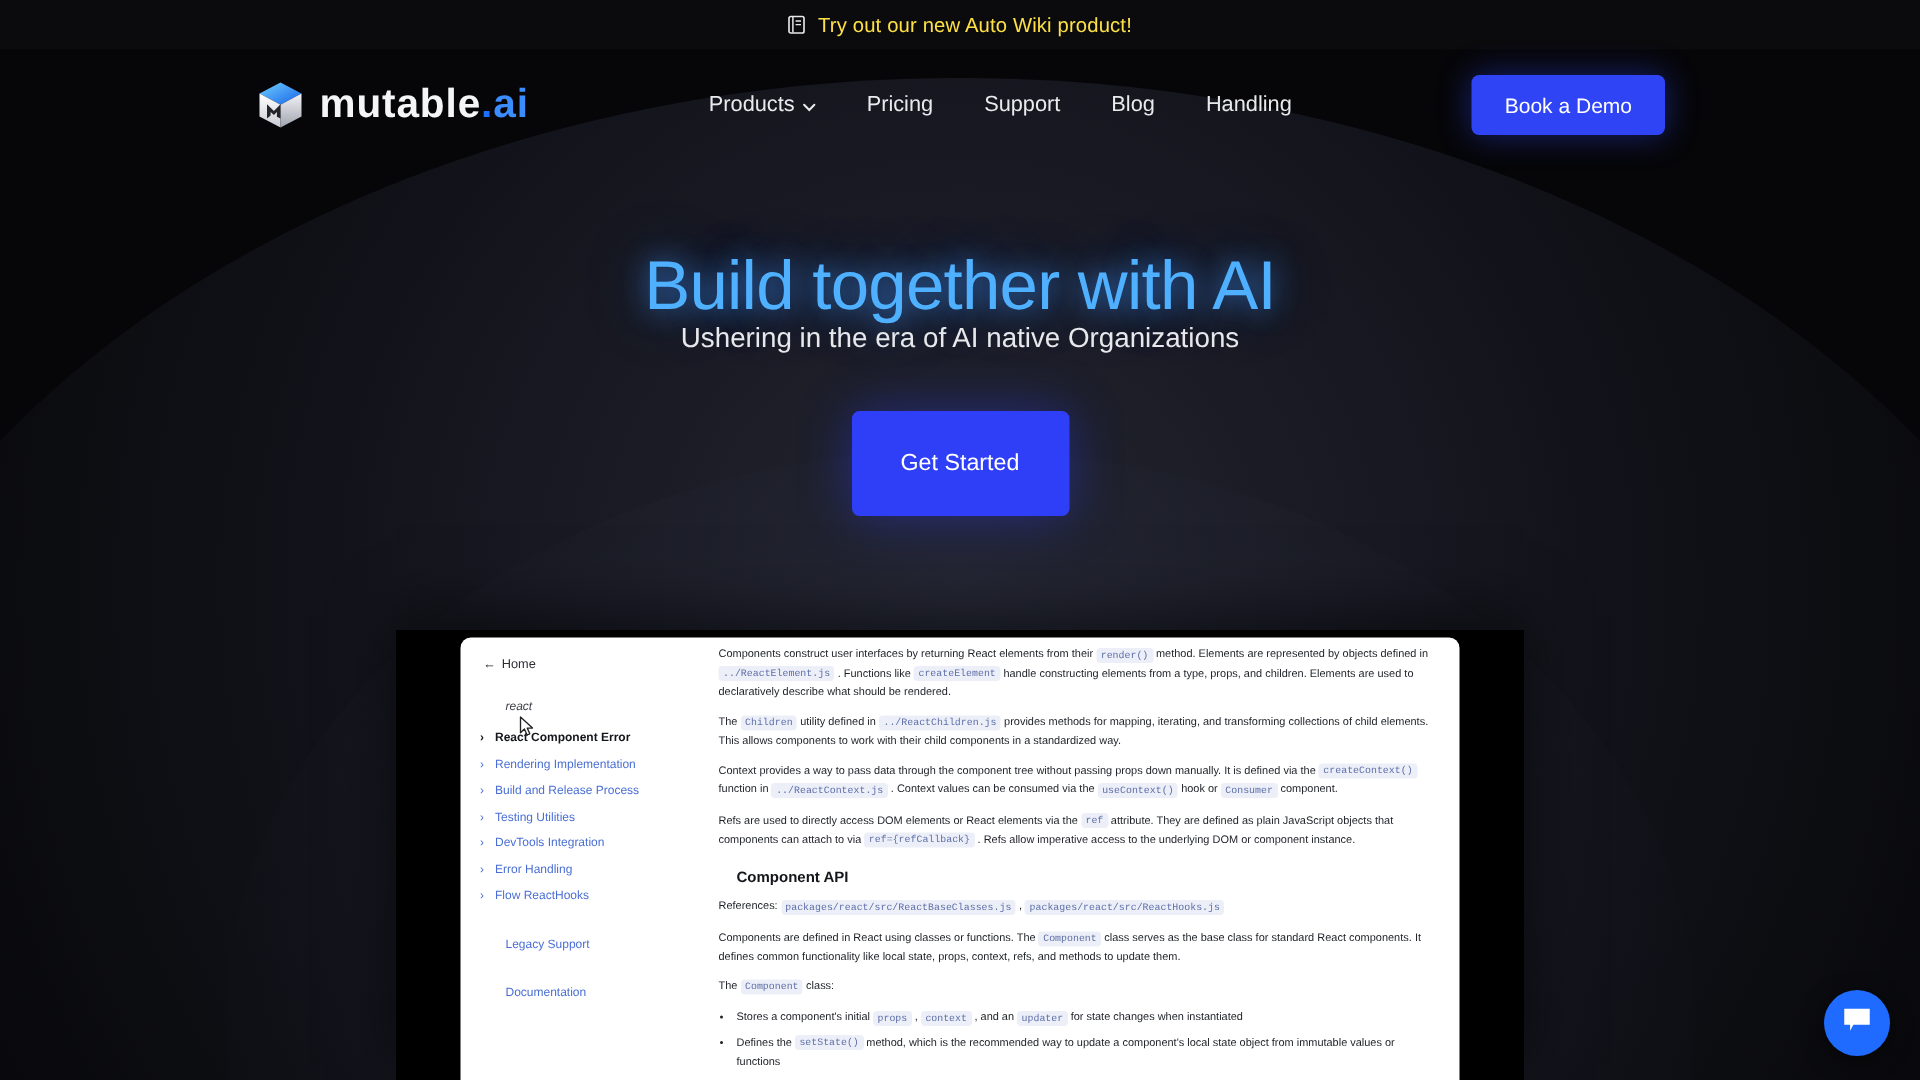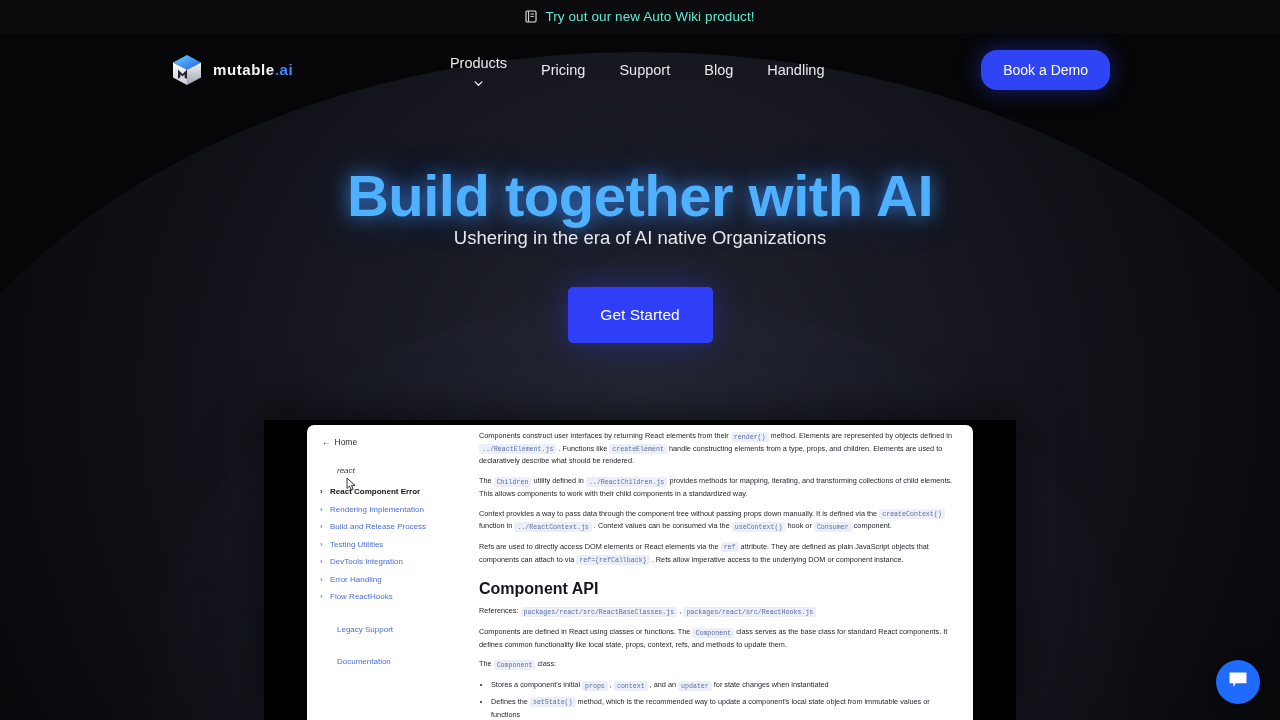--- a/index.html
+++ b/index.html
@@ -38,80 +38,80 @@
   
   .banner {
     position:relative; z-index:6;
     height:33px; width:100%;
     background:#0b0b0d;
     display:flex; align-items:center; justify-content:center;
     gap:8px;
     cursor:pointer;
   }
   .banner-icon { display:flex; align-items:center; color:#e8e8ea; }
-  .banner-text { color:#5eead4; font-size:13.5px; letter-spacing:.1px; }
+  .banner-text { color:#fde047; font-size:13.5px; letter-spacing:.1px; }
 
   
   .nav {
     position:relative; z-index:6;
     height:73px;
     display:flex; align-items:center;
     padding:0 170px;
   }
   .logo { display:flex; align-items:center; gap:9px; cursor:pointer; }
   .logo-mark { width:34px; height:34px; position:relative; }
-  .logo-text { font-size:15px; font-weight:700; letter-spacing:.6px; color:#f4f5f7; }
+  .logo-text { font-size:27px; font-weight:700; letter-spacing:.6px; color:#f4f5f7; }
   .logo-text .dot { color:#1a6fff; }
   .logo-text .ai { color:#3b8cff; }
 
   .nav-links {
     flex:1;
     display:flex; align-items:center; justify-content:center;
     gap:34px;
   }
   .nav-link {
     color:#e9eaec; font-size:14.5px; cursor:pointer;
-    display:flex; align-items:center; gap:5px; white-space:nowrap;flex-direction:column;
+    display:flex; align-items:center; gap:5px; white-space:nowrap;
   }
   .chev { display:inline-block; width:9px; height:9px; position:relative; top:-1px; }
 
   .demo-btn {
     background:#2f44f5;
     color:#fff;
     font-size:14px;
     padding:12px 22px;
-    border-radius:16px;
+    border-radius:5px;
     border:none;
     cursor:pointer;
     box-shadow:0 0 22px rgba(47,68,245,0.45);
     white-space:nowrap;
     font-family:inherit;
   }
 
   
   .hero { position:relative; z-index:5; text-align:center; padding-top:60px; }
   .hero h1 {
-    font-size:58px;
-    font-weight:700;
+    font-size:46px;
+    font-weight:400;
     letter-spacing:-0.5px;
     color:#4fb0ff;
     text-shadow:0 0 18px rgba(64,150,255,0.75), 0 0 44px rgba(40,120,255,0.40);
     line-height:1.05;
   }
   .hero-sub {
     font-size:18.5px;
     color:#e6e8ec;
     font-weight:400;
   }
   .cta-wrap { margin-top:38px; display:flex; justify-content:center; }
   .cta-btn {
     background:#2f3ff7;
     color:#fff;
     font-size:15.5px;
-    width:145px; height:56px;
+    width:145px; height:70px;
     border:none; border-radius:5px;
     cursor:pointer;
     box-shadow:0 0 34px rgba(47,63,247,0.40);
     font-family:inherit;
   }
 
   
   .shot-frame {
     position:absolute;
     left:264px; top:420px;
@@ -154,21 +154,21 @@
     width:11px; height:14px; pointer-events:none;
   }
 
   
   .doc-main { flex:1; padding:5px 12px 0 2px; }
   .doc-p {
     font-size:7.3px; line-height:1.62; color:#1d2026; margin-bottom:8px;
     letter-spacing:0.01px;
   }
   .doc-p.first { margin-top:0; }
-  .doc-h { font-size:16px; font-weight:700; color:#14161b; margin:14px 0 7px; }
+  .doc-h { font-size:10px; font-weight:700; color:#14161b; margin:14px 12px 7px; }
   code.c {
     background:#eceff8; color:#5d6fa8;
     font-family:"Liberation Mono", monospace;
     font-size:6.6px; padding:1.5px 3px; border-radius:2.5px;
     white-space:nowrap;
   }
   .doc-ul { margin:5px 0 0 12px; }
   .doc-ul li { font-size:7.3px; line-height:1.62; color:#1d2026; margin-bottom:4px; }
 
   

